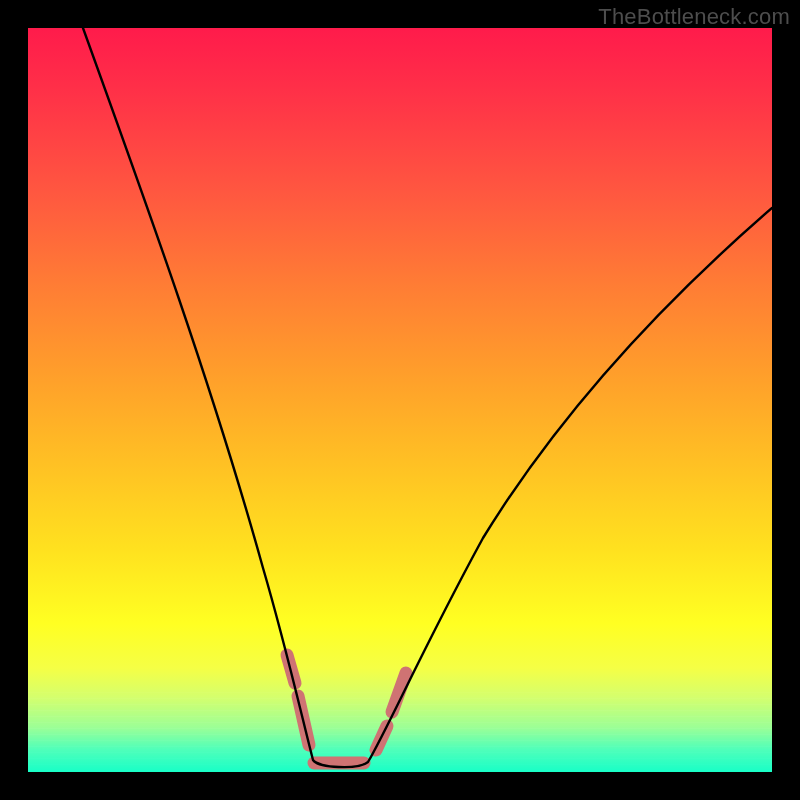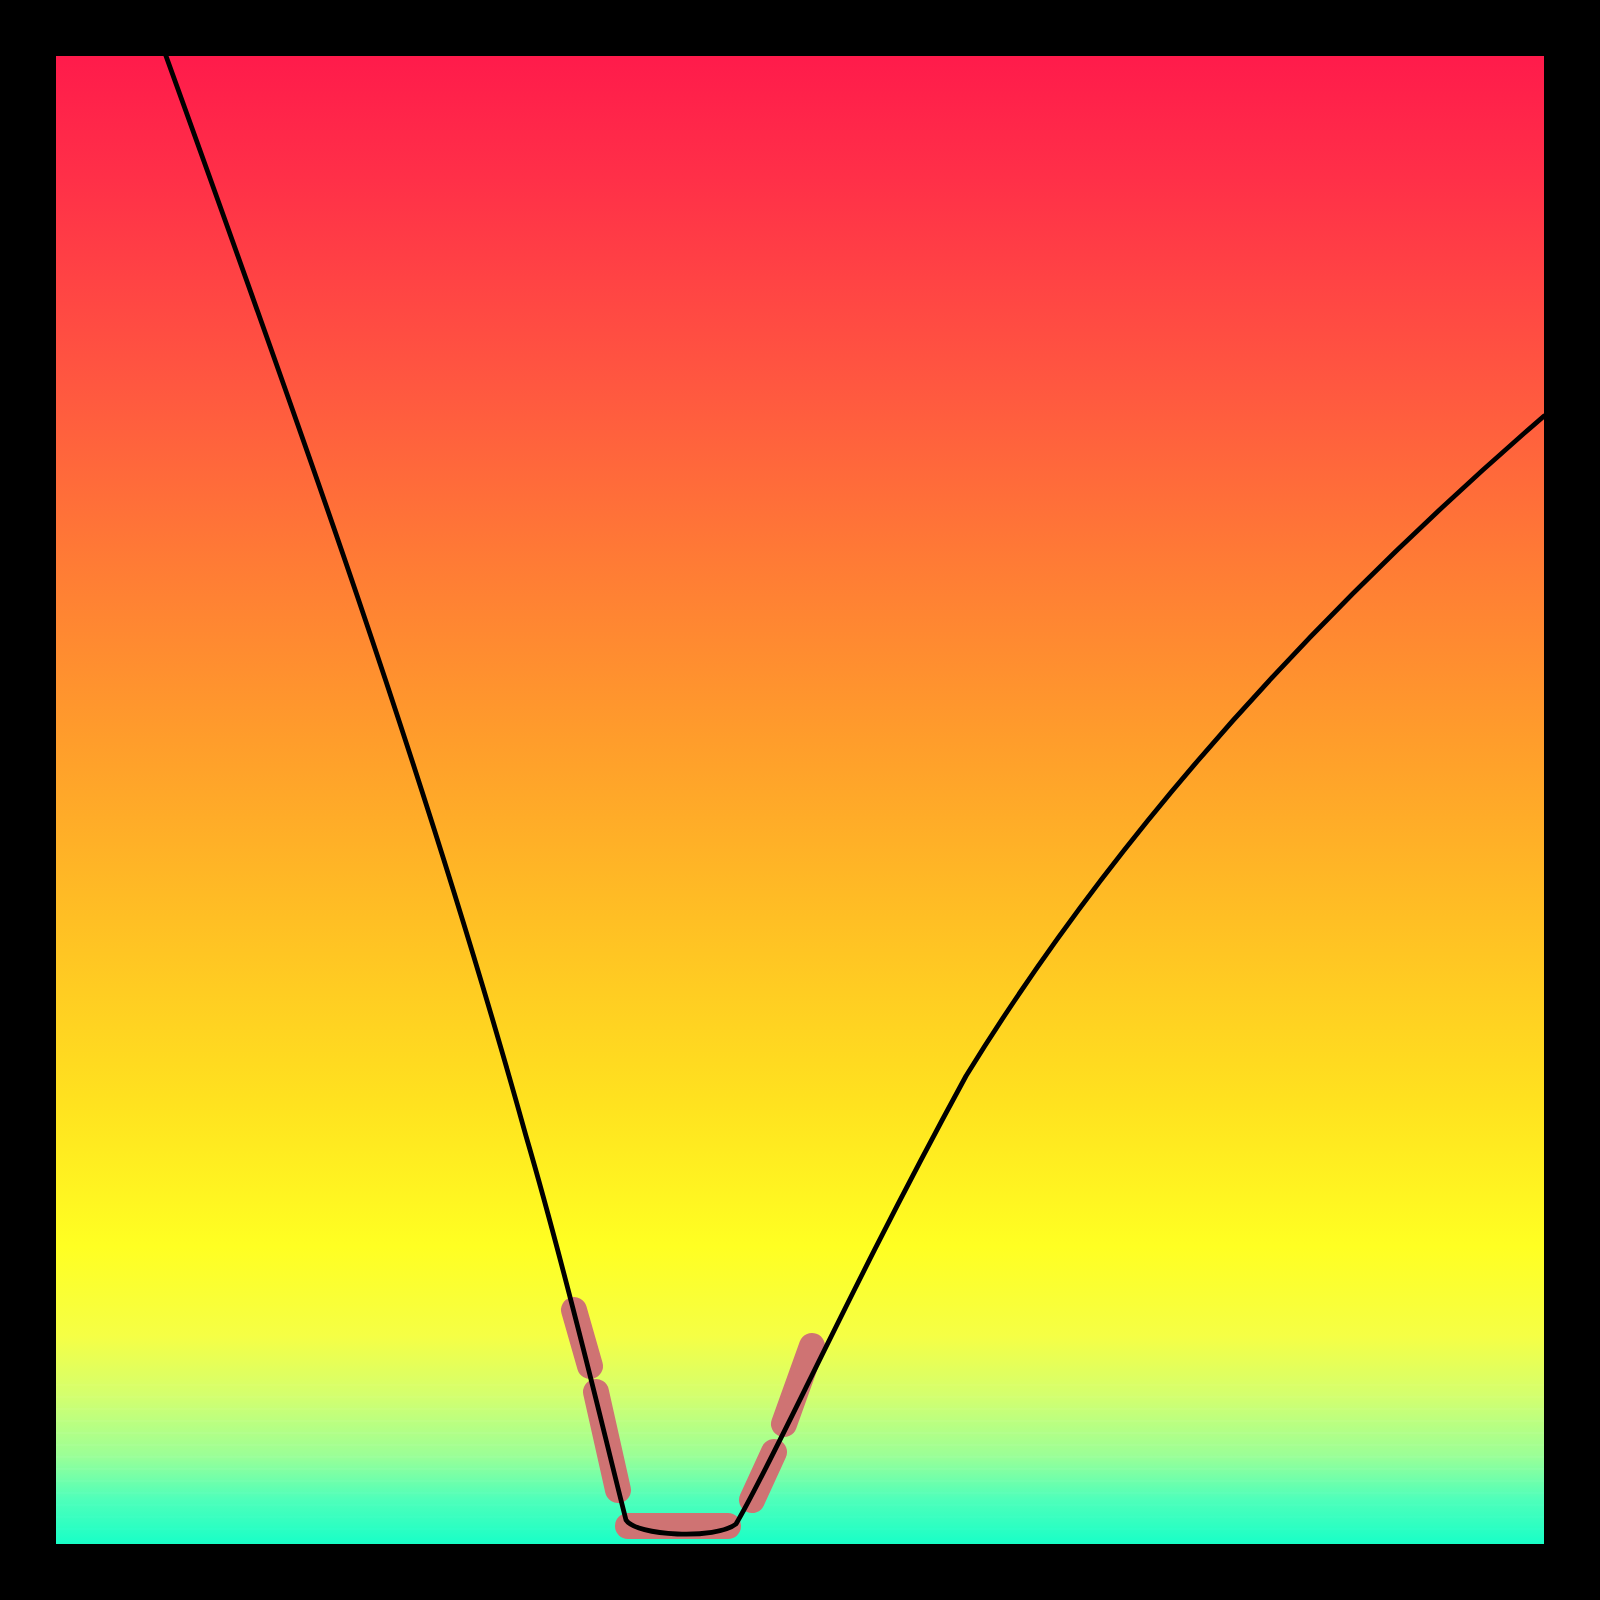--- a/index.html
+++ b/index.html
@@ -116,13 +116,14 @@
 
       <path class="curve-path" d="M 55 0
                C 120 180, 185 360, 235 540
                C 257 615, 273 685, 285 732
                C 290 740, 330 742, 340 734
                C 360 700, 395 620, 455 510
                C 535 380, 640 270, 744 180"></path>
     </svg>
   </div>
 
+  <div class="attribution">TheBottleneck.com</div>
 </div>
 
 </body></html>

